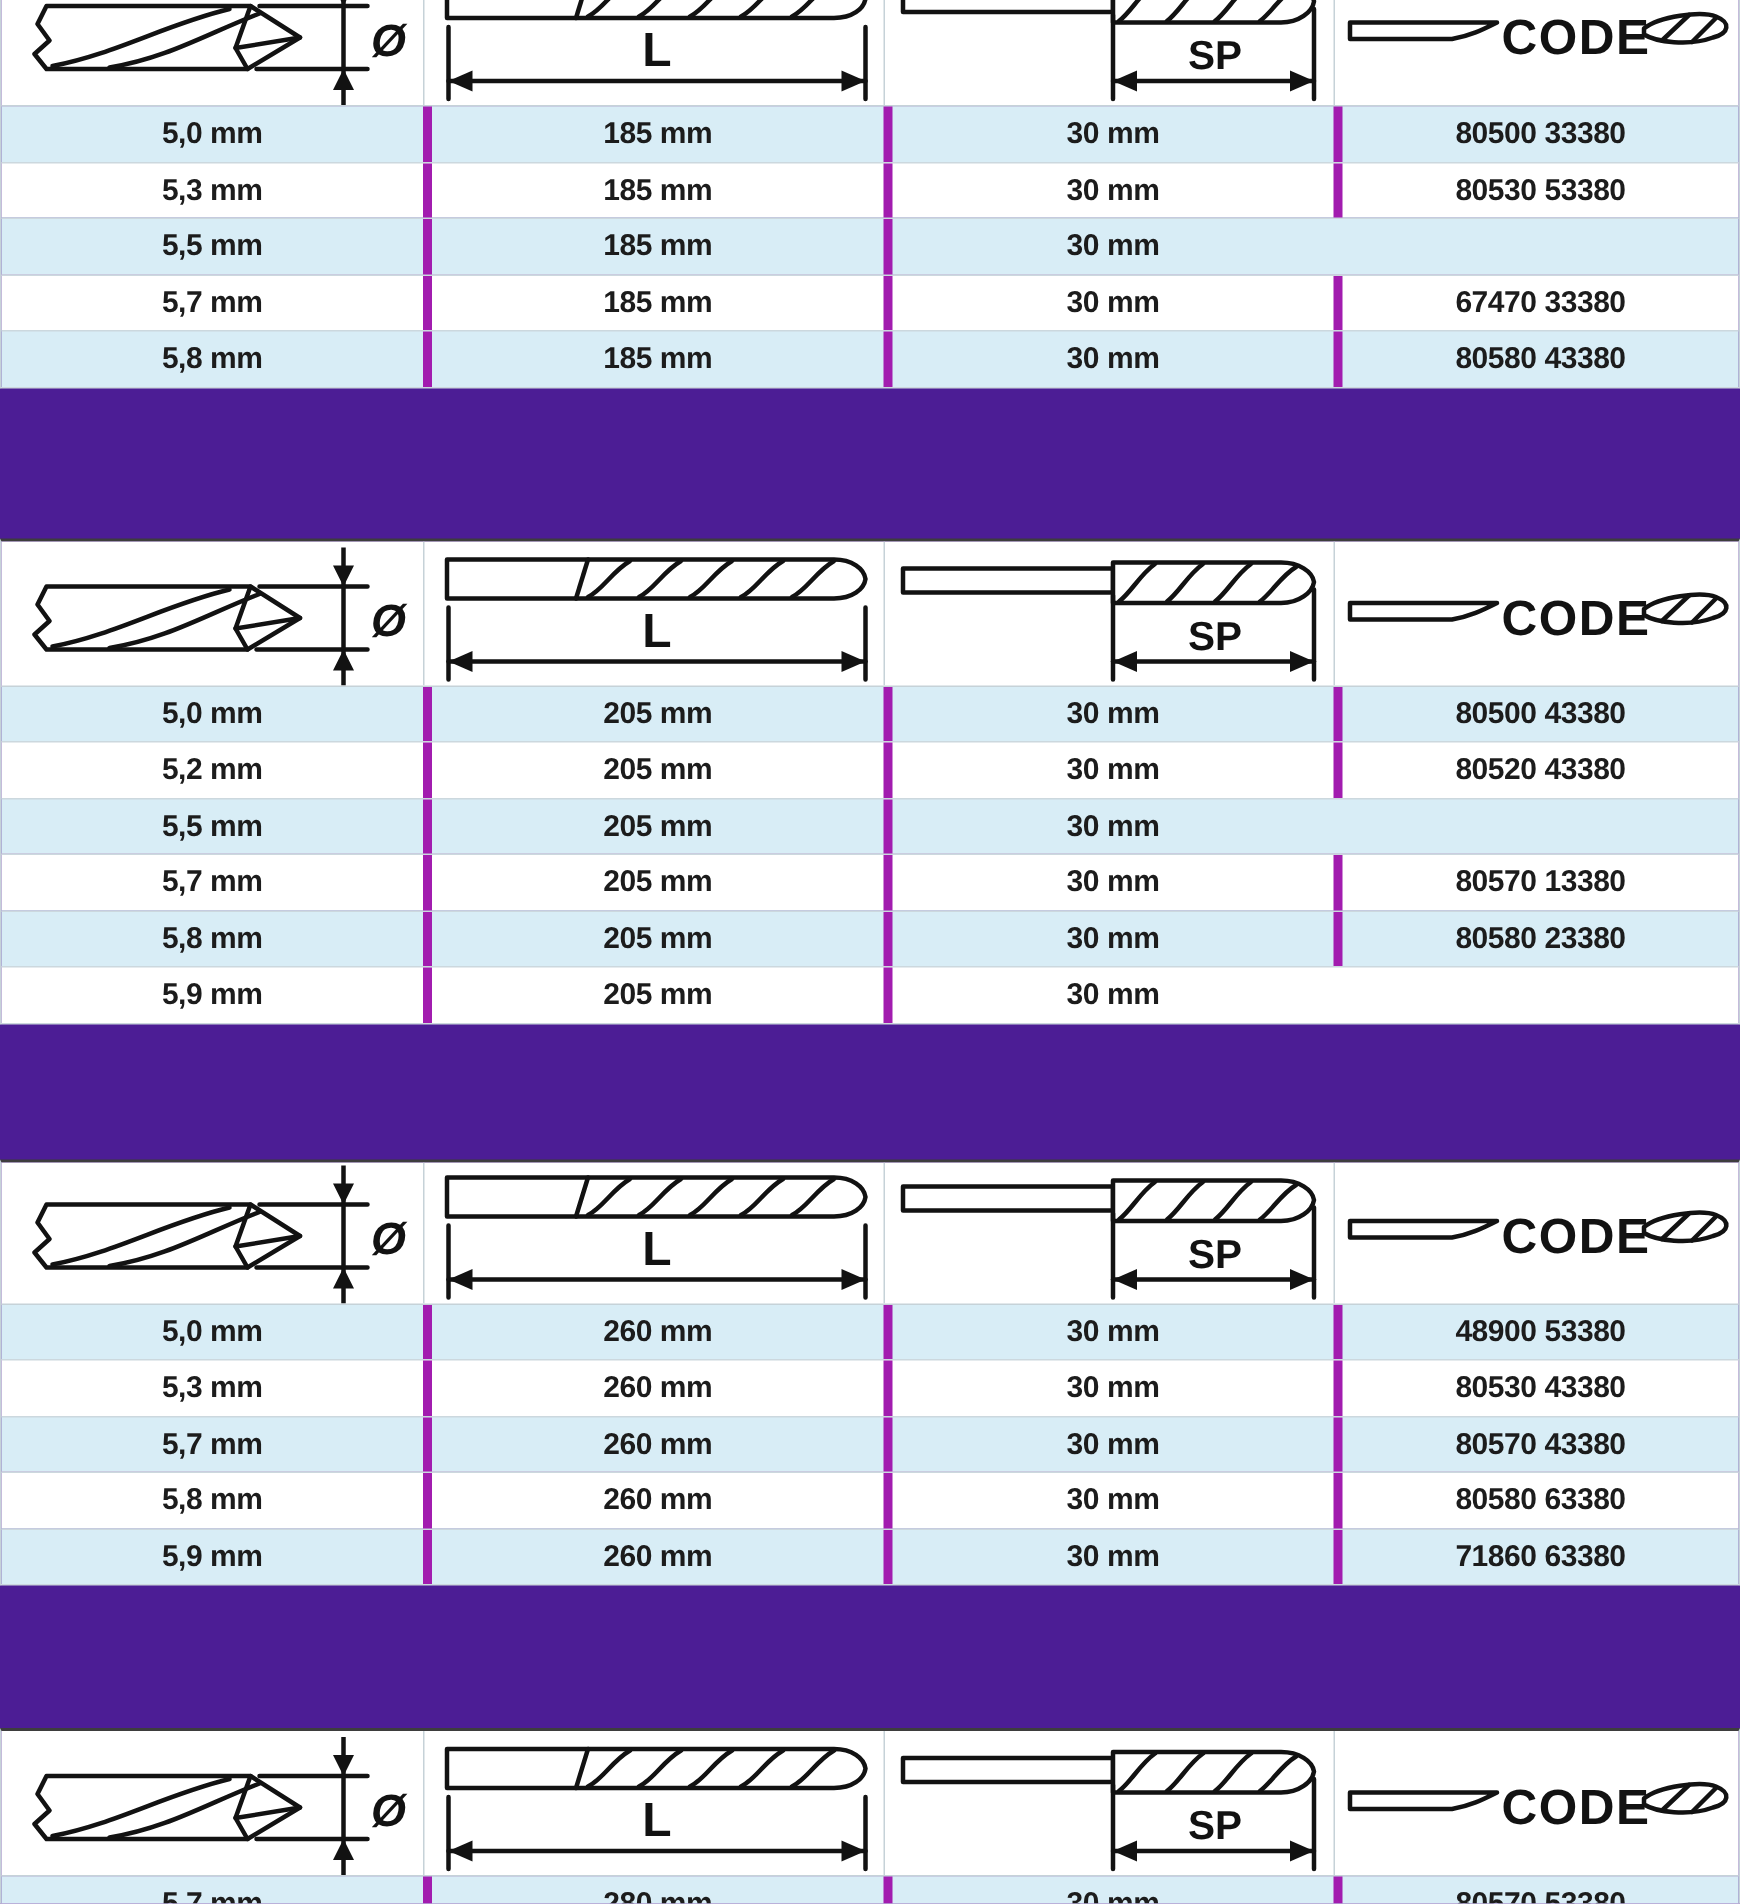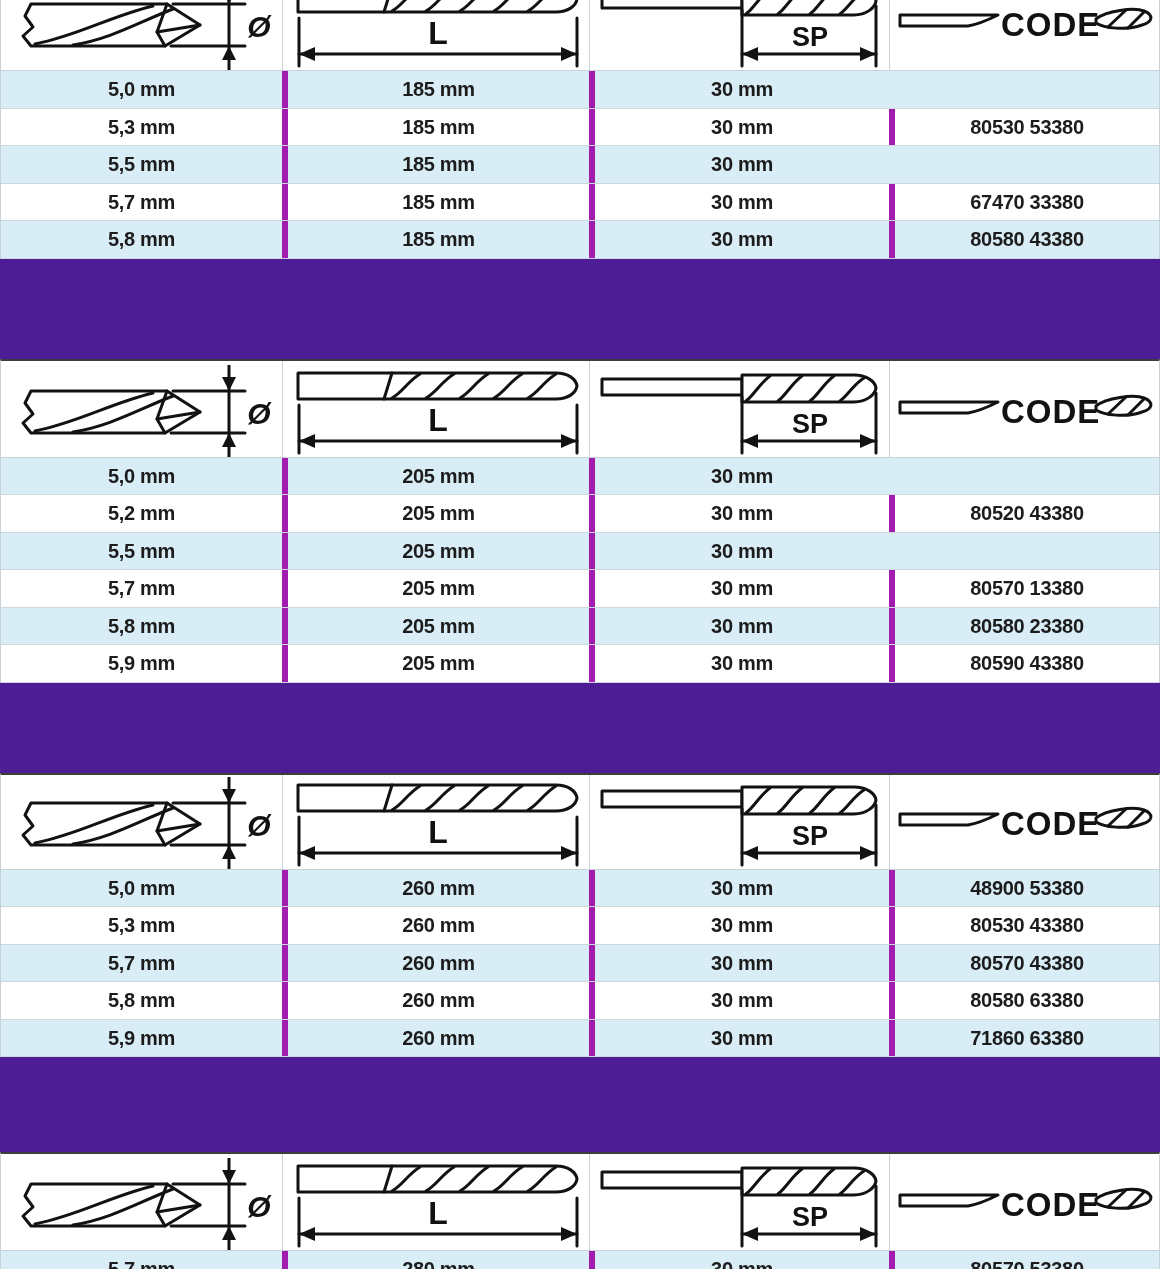--- a/index.html
+++ b/index.html
@@ -122,20 +122,21 @@
         <svg width="266" height="60">
             <use href="#g-code"></use>
           </svg>
       </div>
     </div>
     <div class="rows">
         <div class="row">
           <div class="cell">5,0 mm</div>
           <div class="cell">185 mm</div>
           <div class="cell">30 mm</div>
+          <div class="cell">80500 33380</div>
         </div>
         <div class="row">
           <div class="cell">5,3 mm</div>
           <div class="cell">185 mm</div>
           <div class="cell">30 mm</div>
           <div class="cell">80530 53380</div>
         </div>
         <div class="row">
           <div class="cell">5,5 mm</div>
           <div class="cell">185 mm</div>
@@ -177,20 +178,21 @@
         <svg width="266" height="60">
             <use href="#g-code"></use>
           </svg>
       </div>
     </div>
     <div class="rows">
         <div class="row">
           <div class="cell">5,0 mm</div>
           <div class="cell">205 mm</div>
           <div class="cell">30 mm</div>
+          <div class="cell">80500 43380</div>
         </div>
         <div class="row">
           <div class="cell">5,2 mm</div>
           <div class="cell">205 mm</div>
           <div class="cell">30 mm</div>
           <div class="cell">80520 43380</div>
         </div>
         <div class="row">
           <div class="cell">5,5 mm</div>
           <div class="cell">205 mm</div>
@@ -205,21 +207,20 @@
         <div class="row">
           <div class="cell">5,8 mm</div>
           <div class="cell">205 mm</div>
           <div class="cell">30 mm</div>
           <div class="cell">80580 23380</div>
         </div>
         <div class="row">
           <div class="cell">5,9 mm</div>
           <div class="cell">205 mm</div>
           <div class="cell">30 mm</div>
-          <div class="cell">80590 43380</div>
         </div>
       </div>
   </div>
 
   <div class="spec-table bordered-top t3">
     <div class="header">
       <div class="hcell">
         <svg width="270" height="92">
             <use href="#g-diam"></use>
           </svg>

